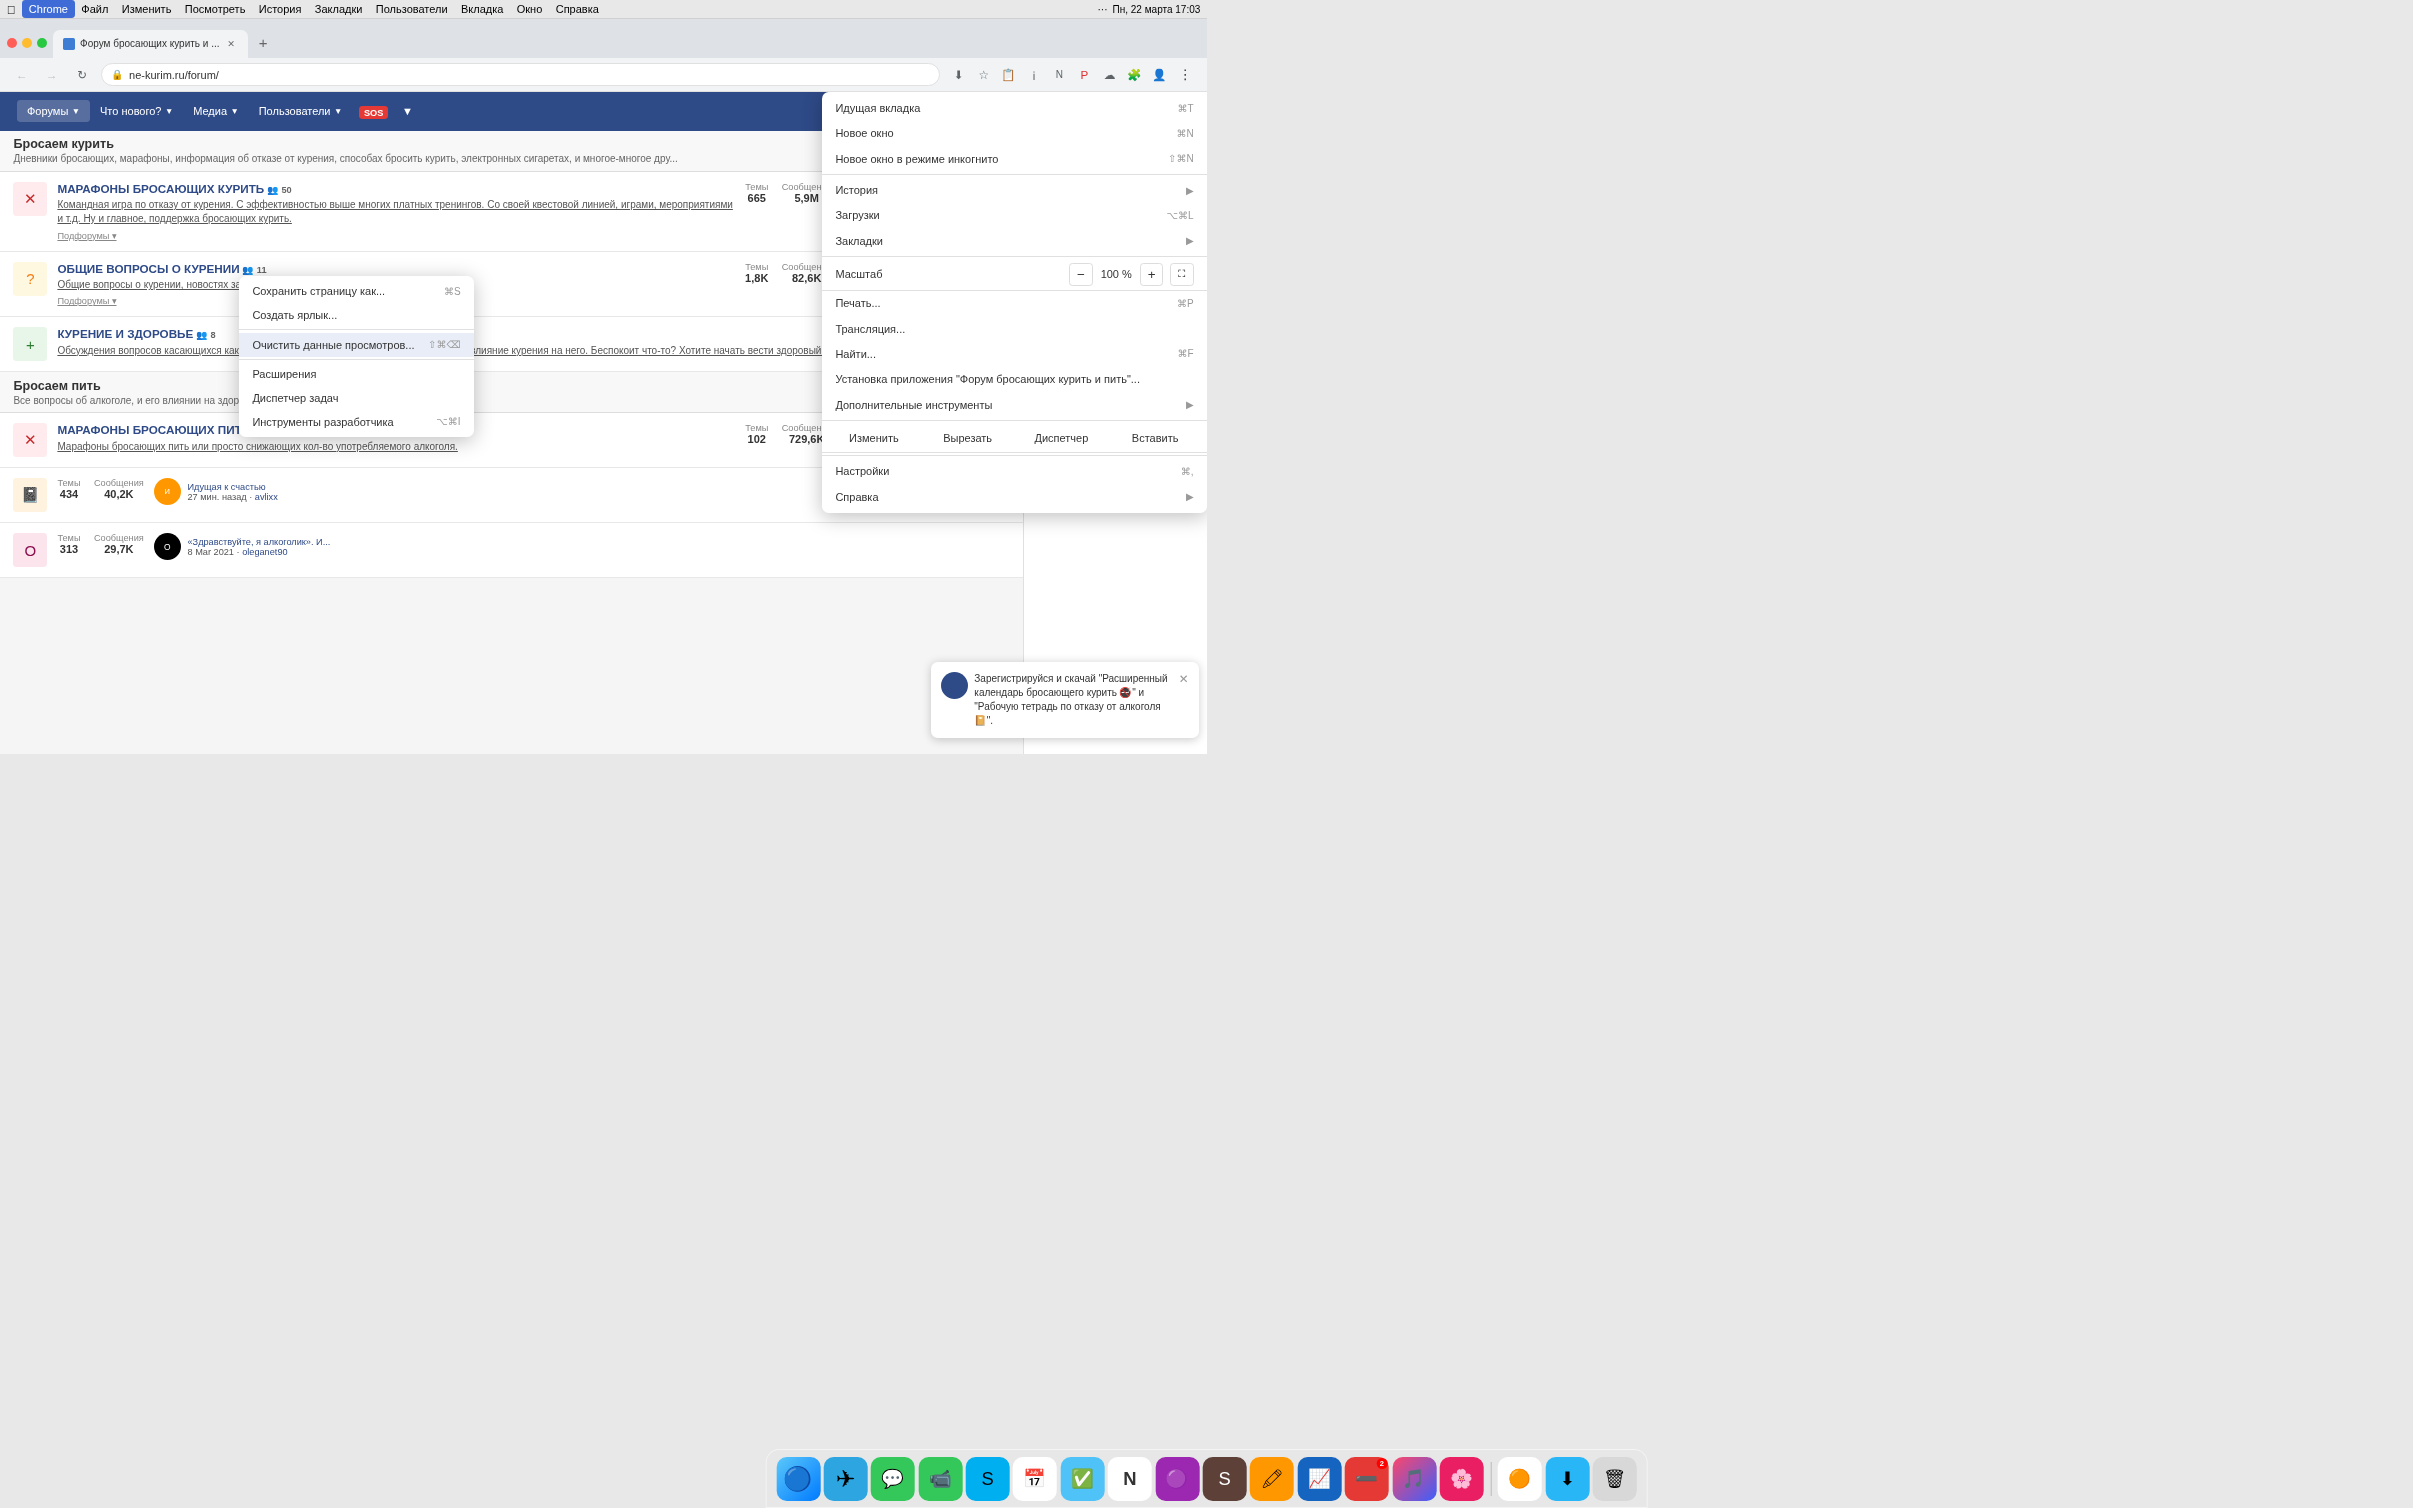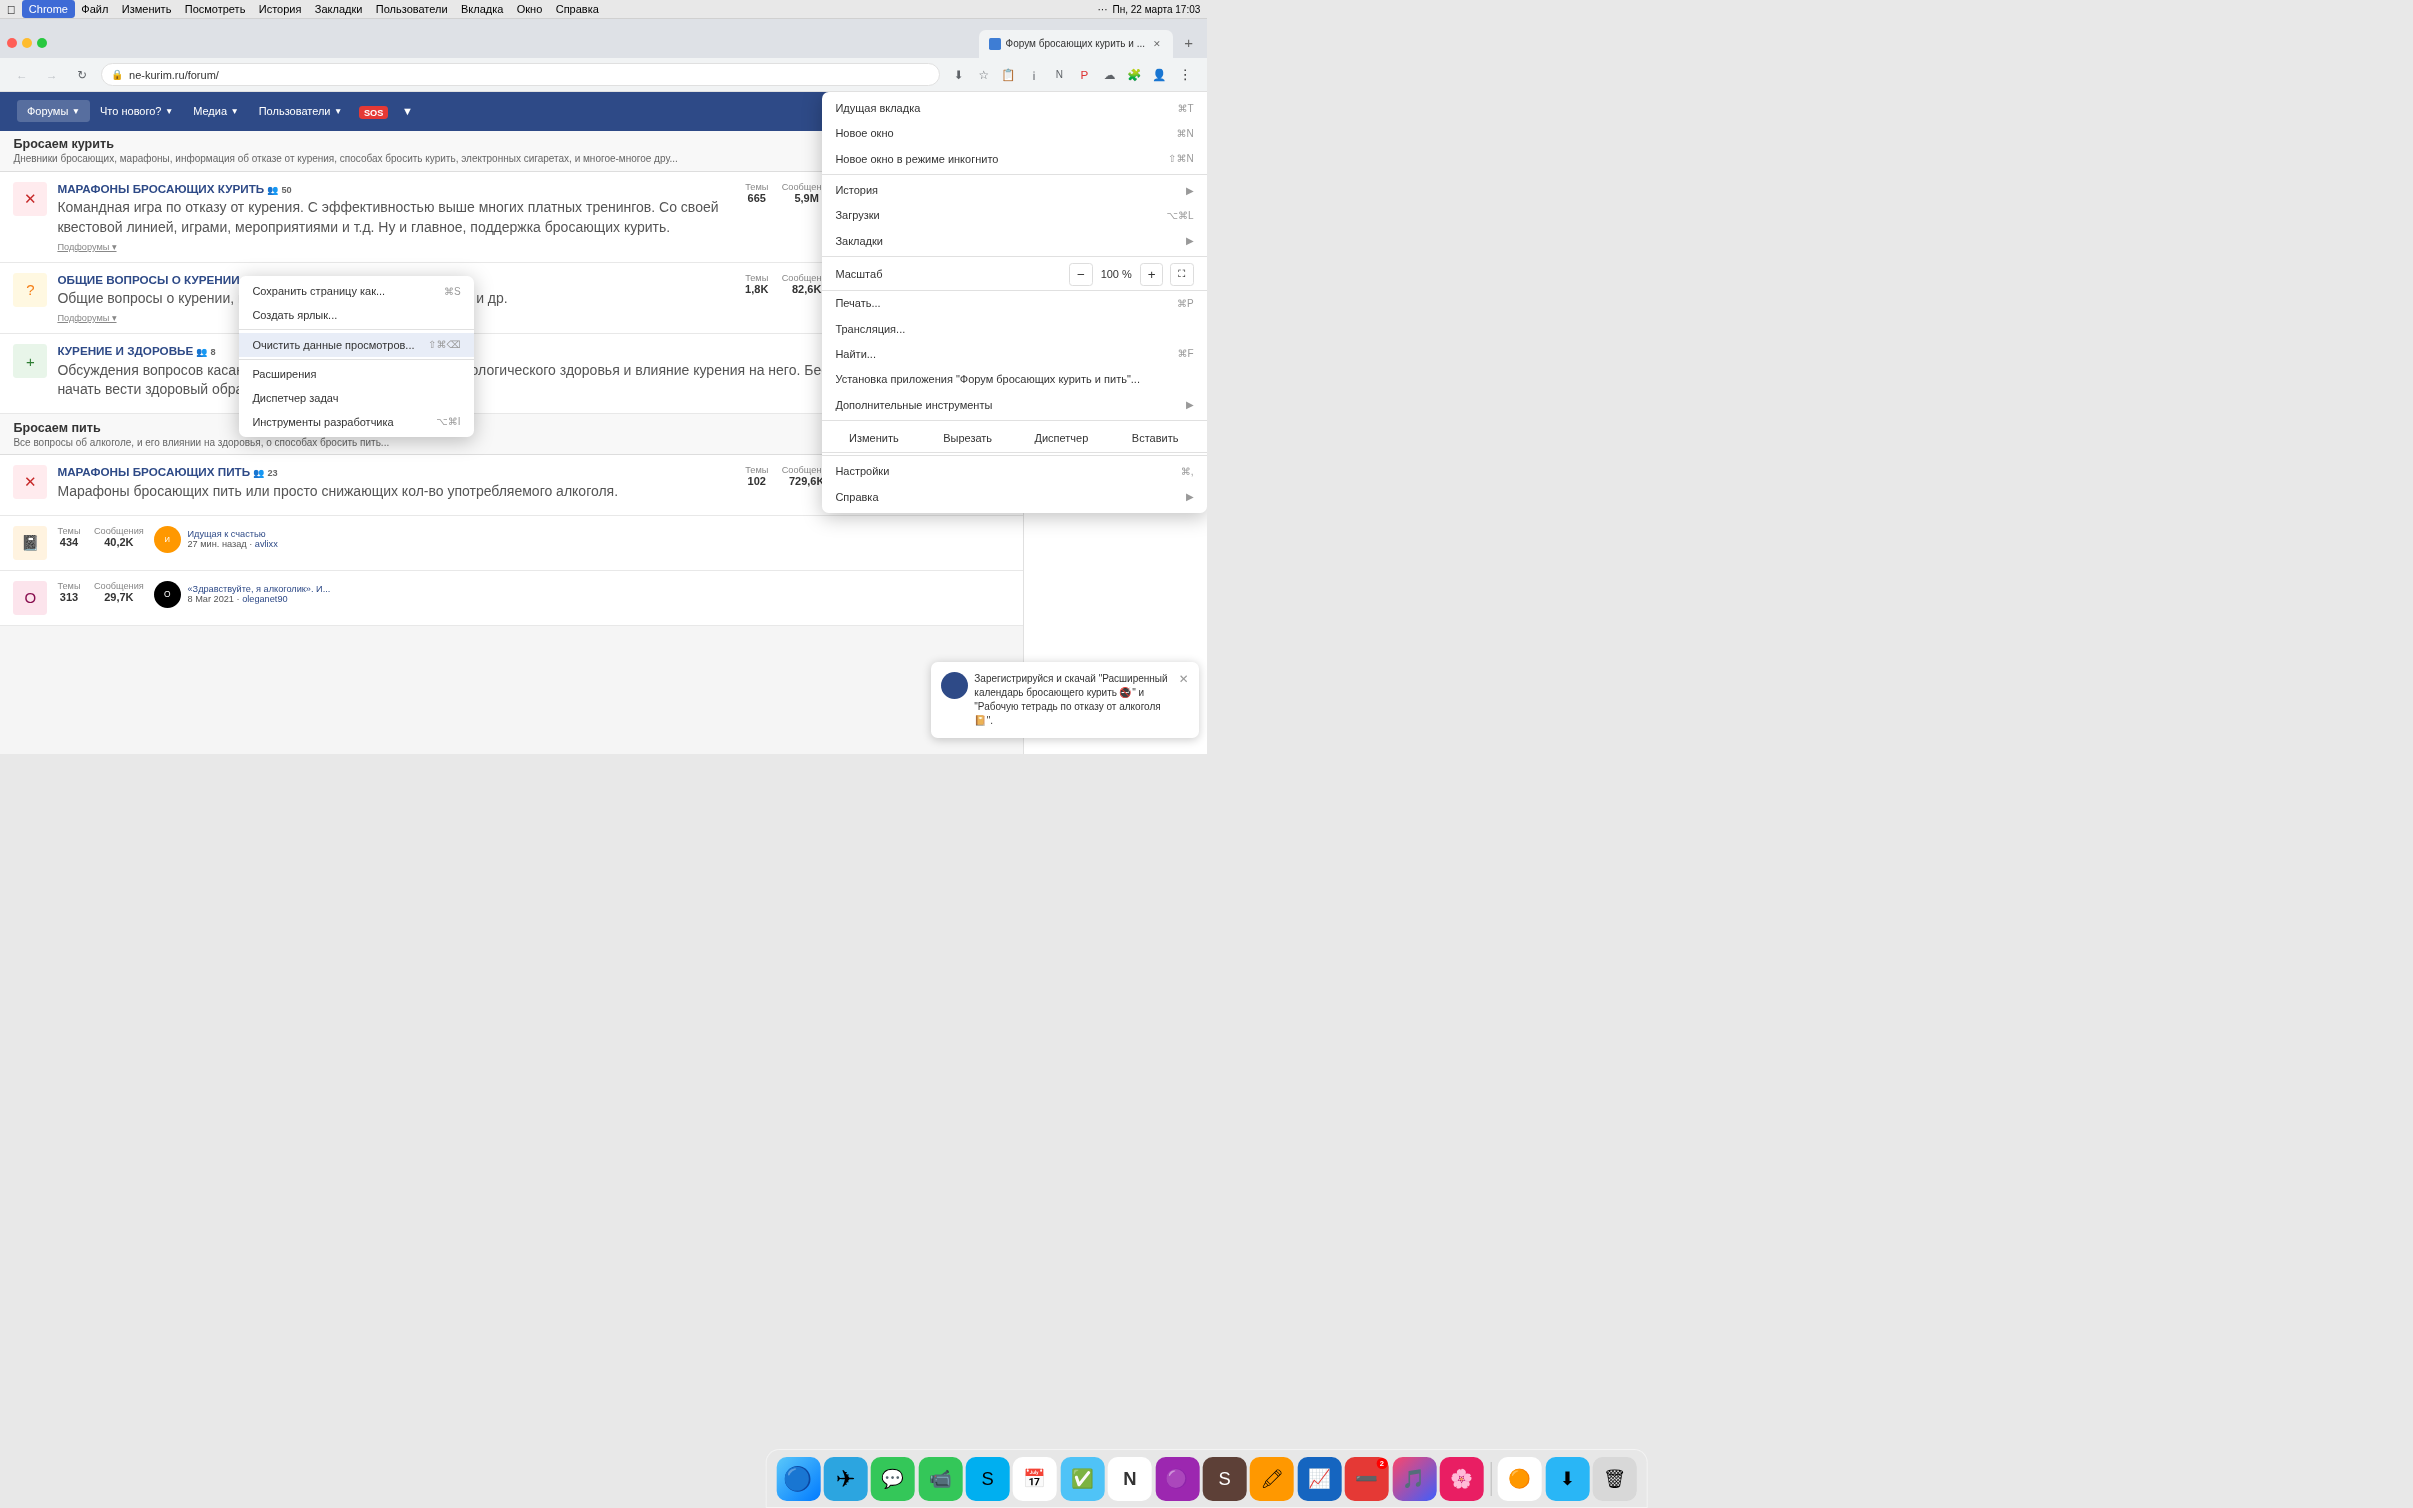--- a/index.html
+++ b/index.html
@@ -64,21 +64,20 @@
     .win-close { background: #ff5f57; }
     .win-min { background: #febc2e; }
     .win-max { background: #28c840; }
 
     .tab-bar {
       display: flex;
       align-items: flex-end;
       flex: 1;
       height: 100%;
       padding-top: 6.7px;
-      justify-content: flex-end;
     }
     .tab {
       height: 28.5px;
       background: #f1f3f4;
       border-radius: 6.7px 6.7px 0 0;
       display: flex;
       align-items: center;
       padding: 0 10px;
       min-width: 168px;
       max-width: 201px;
@@ -275,24 +274,25 @@
     .forum-item-icon.blue { background: #e3f2fd; color: #1565c0; }
     .forum-item-body { flex: 1; }
     .forum-item-title {
       font-size: 11.7px;
       font-weight: 600;
       color: #2e4a87;
       cursor: pointer;
       margin-bottom: 3.4px;
     }
     .forum-item-desc {
-      font-size: 14px;
+      font-size: 10px;
       color: #555;
       line-height: 1.4;
       margin-bottom: 3.4px;
+      text-decoration: underline;
     }
     .forum-item-subforums {
       font-size: 9.2px;
       color: #888;
       cursor: pointer;
       text-decoration: underline;
     }
     .forum-item-stats {
       display: flex;
       gap: 13.4px;

